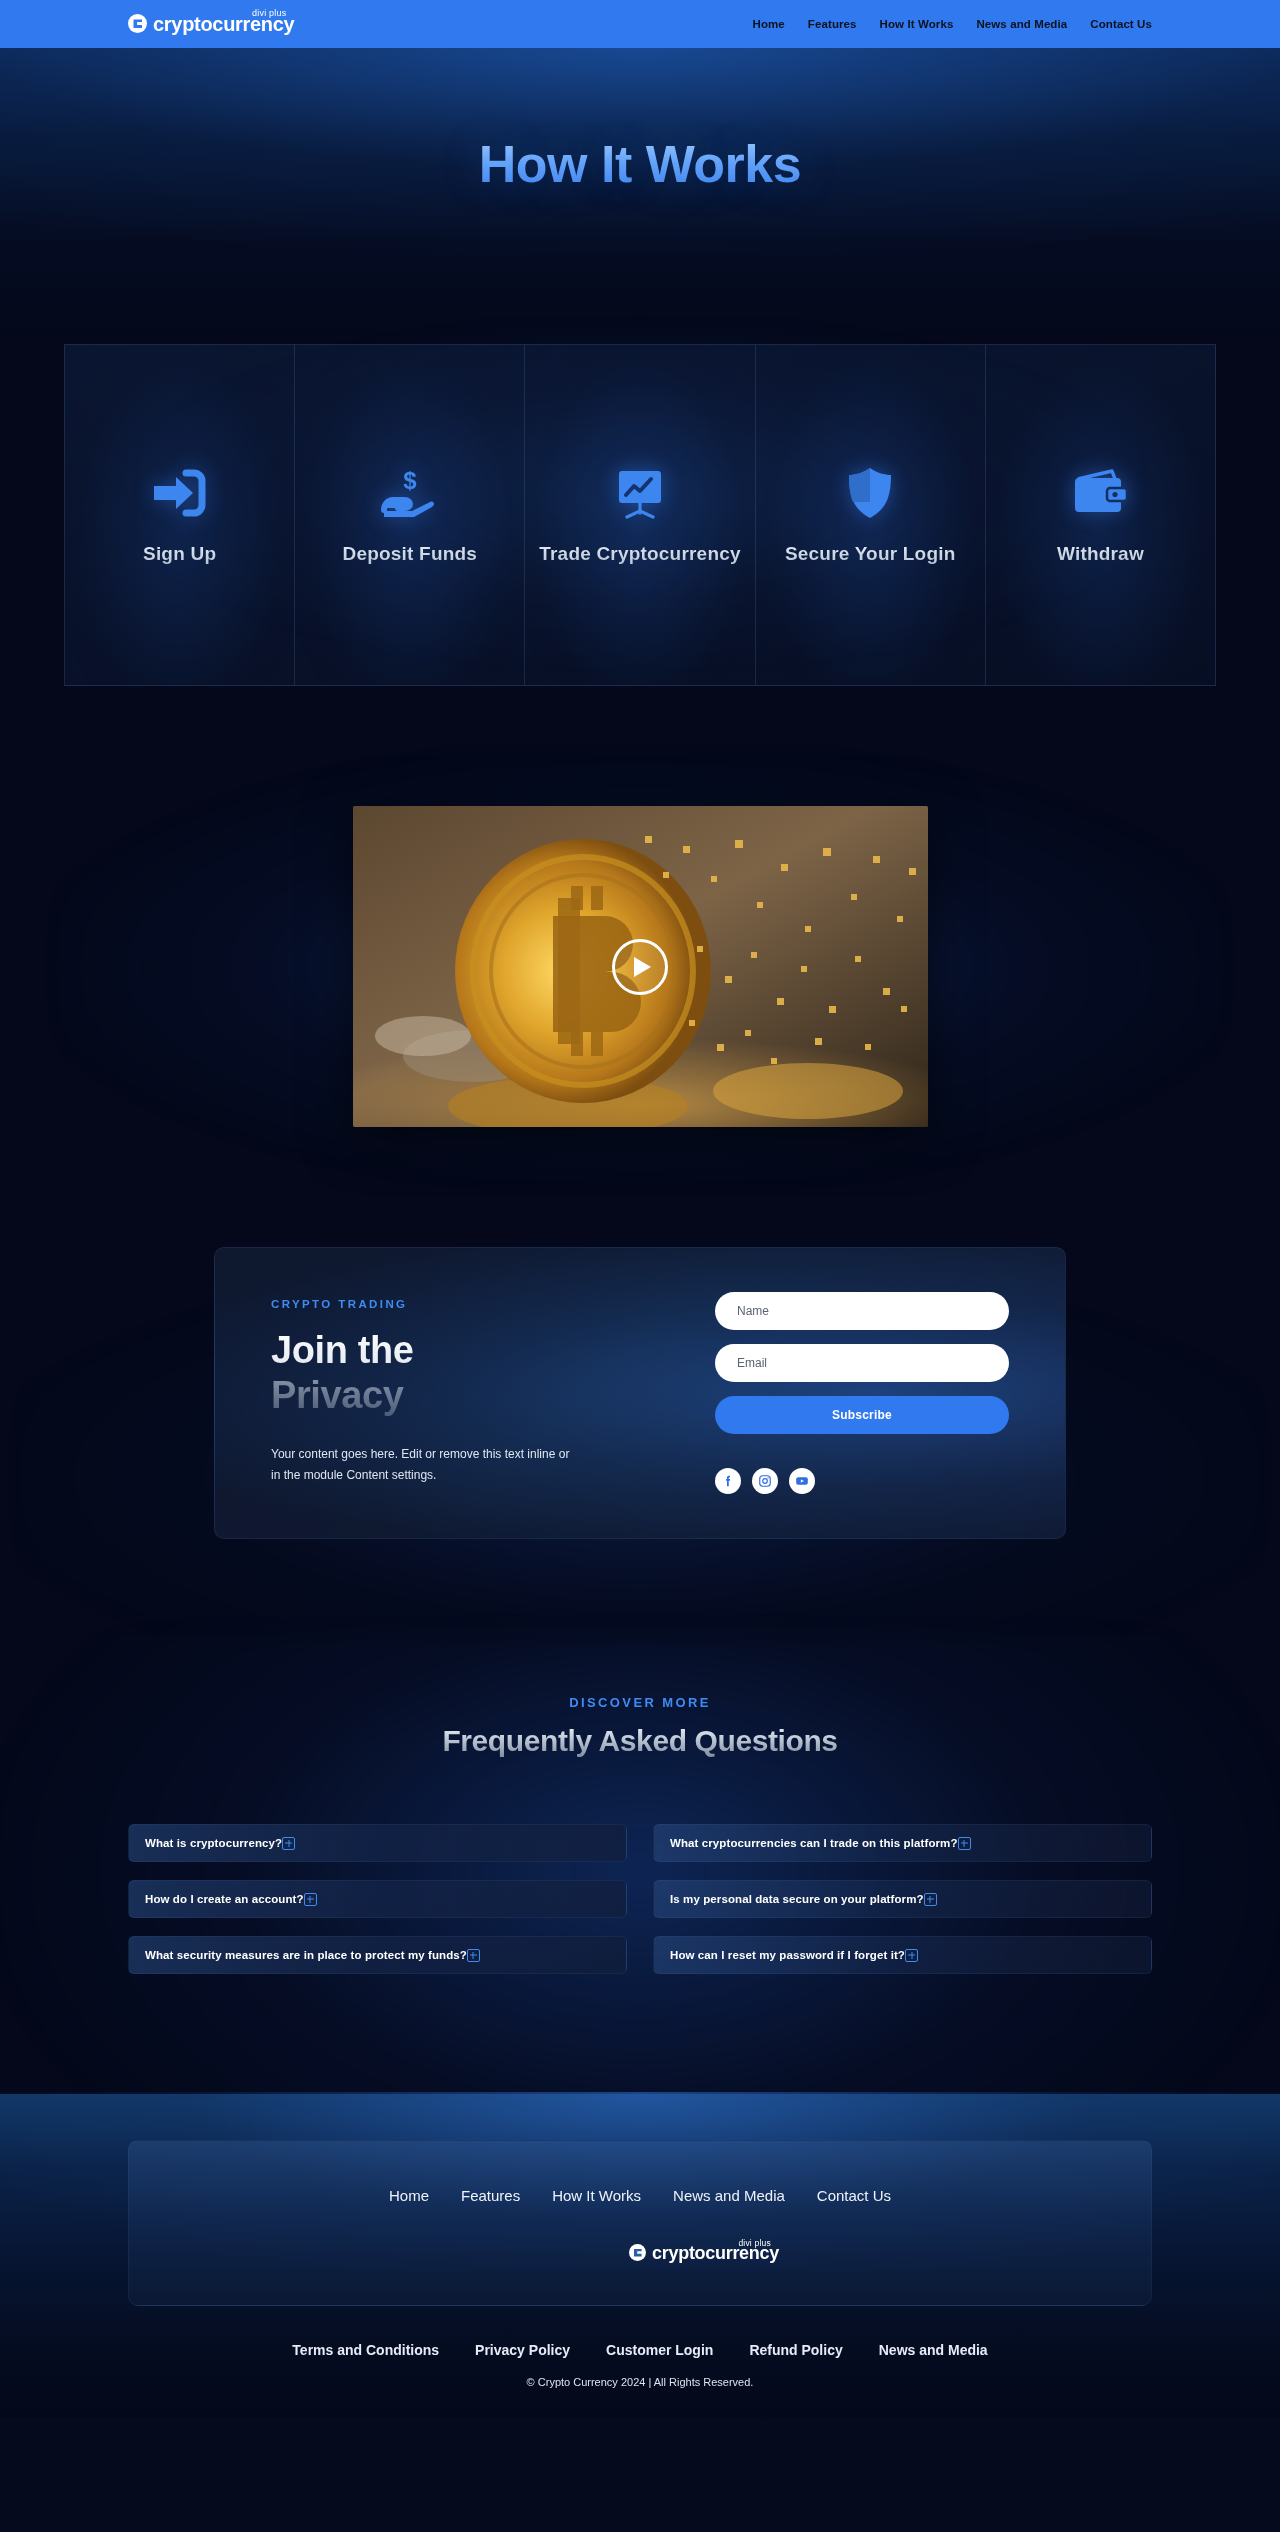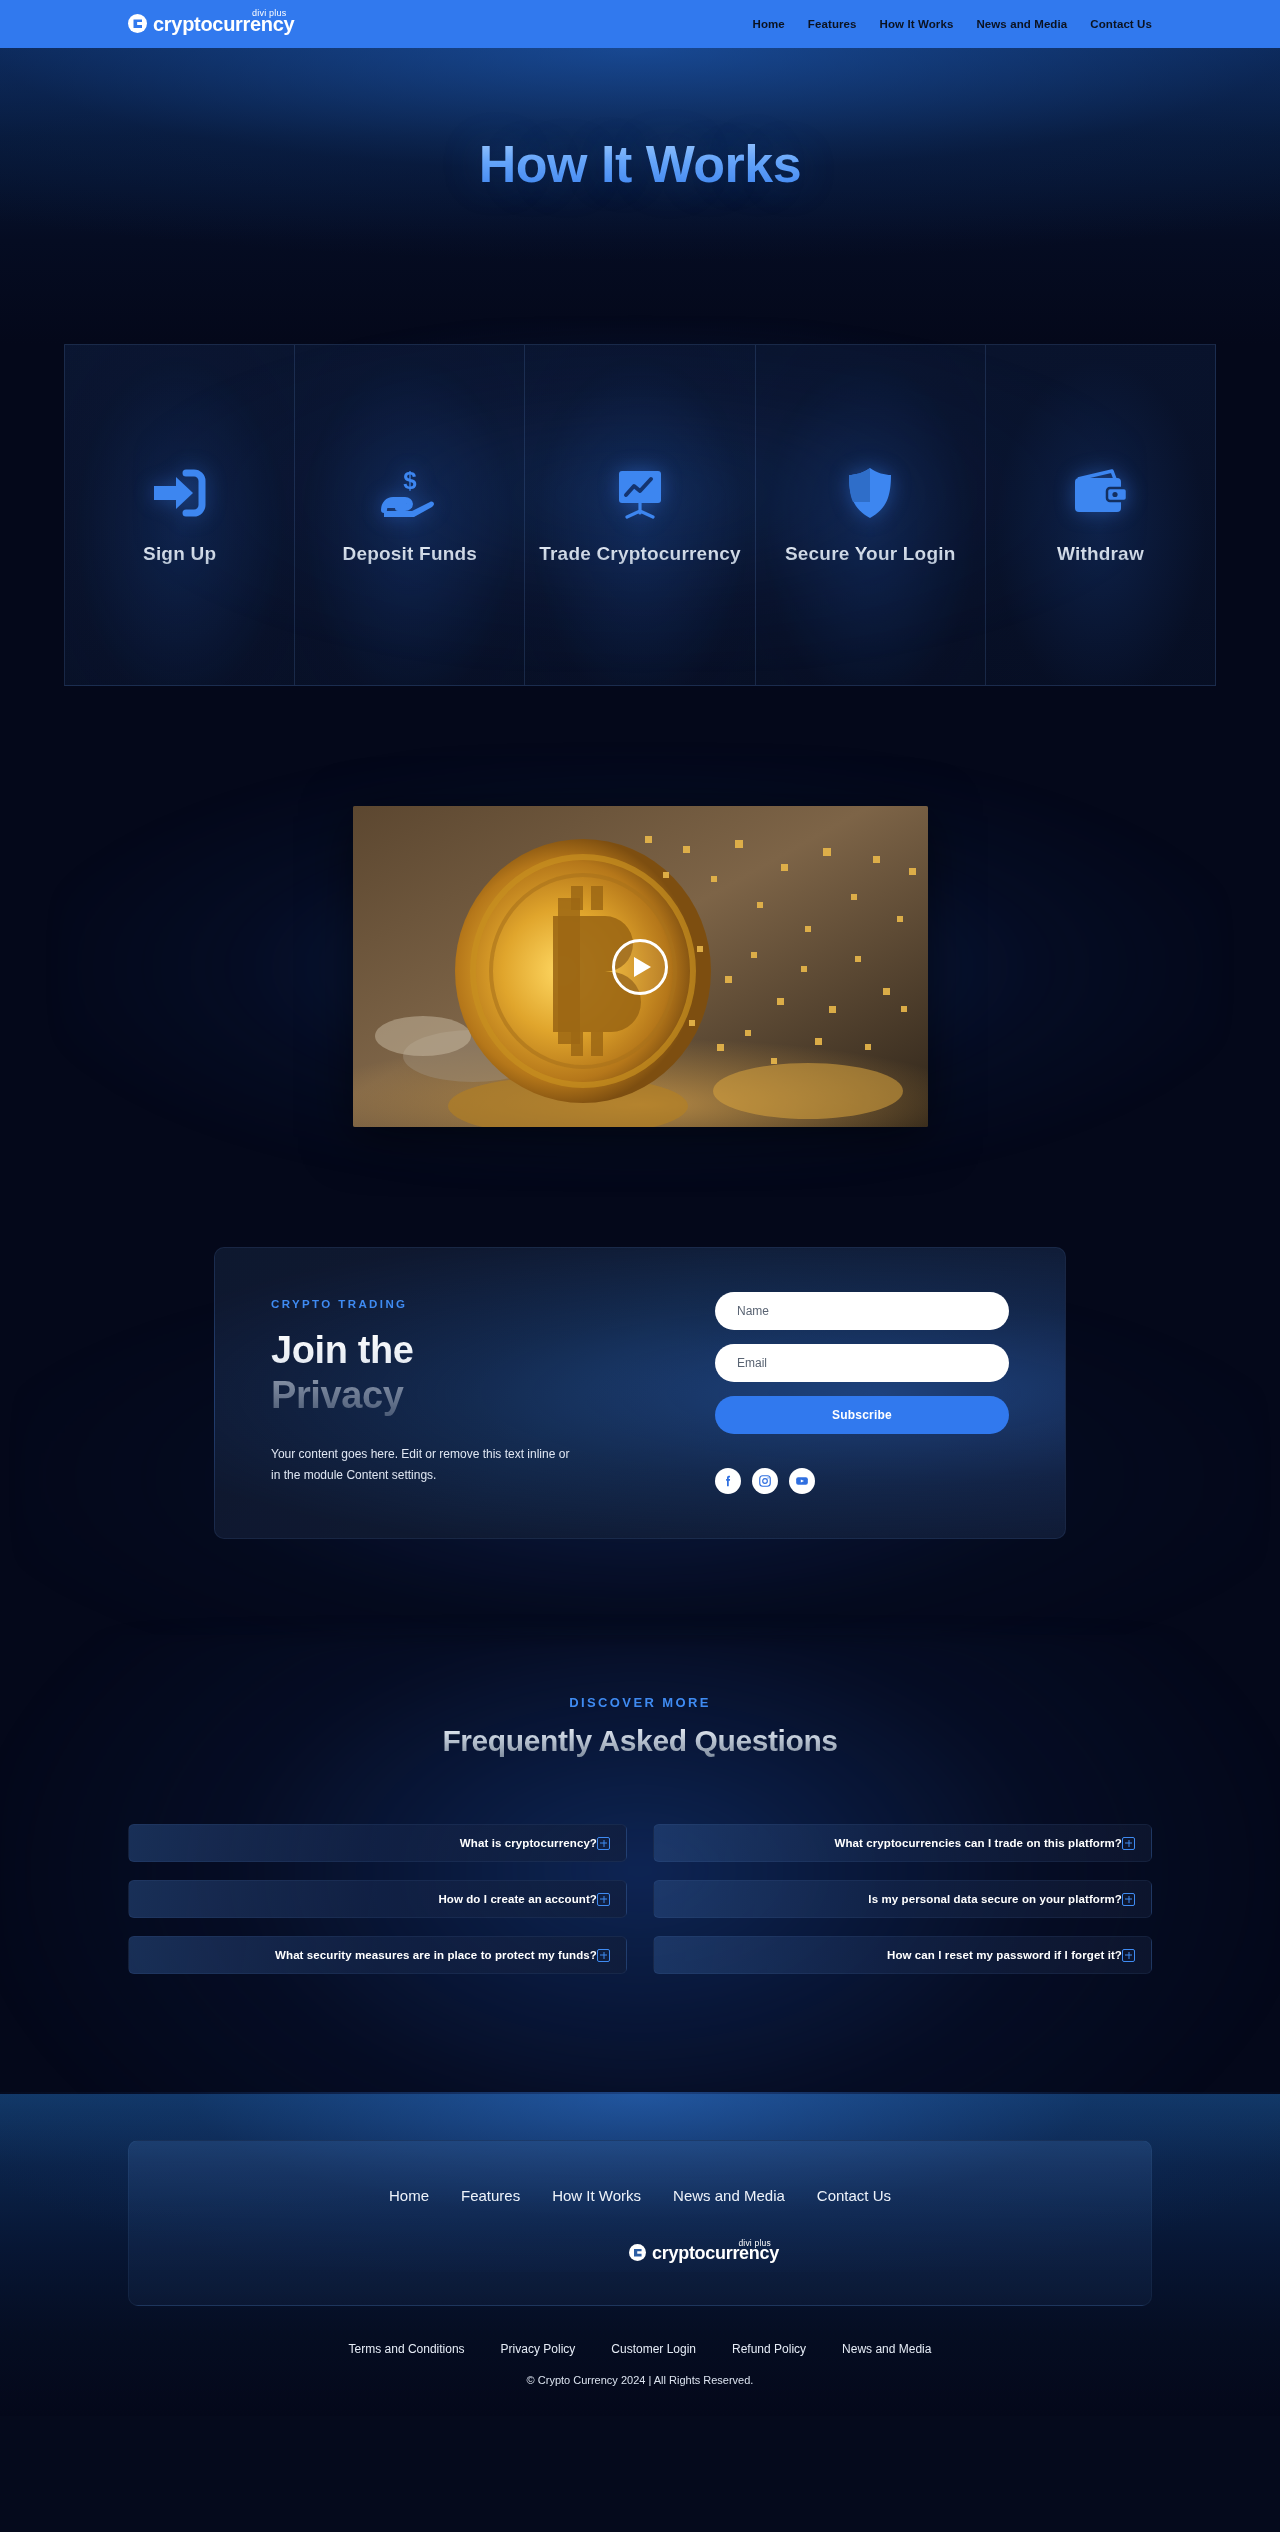--- a/index.html
+++ b/index.html
@@ -184,21 +184,21 @@
     background: linear-gradient(180deg, #f2f5fa 0%, #c2ccd9 40%, #7f8c9e 100%);
     -webkit-background-clip: text; background-clip: text; color: transparent;
     margin-bottom: 66px;
   }
   .faq-grid {
     position: relative; width: 1024px; margin: 0 auto;
     display: grid; grid-template-columns: 1fr 1fr; column-gap: 26px; row-gap: 18px;
   }
   .faq-item {
     height: 38px; border-radius: 6px; padding: 0 16px 0 16px;
-    display: flex; align-items: center; justify-content: flex-end;
+    display: flex; align-items: center; justify-content: flex-start;
     background: linear-gradient(100deg, rgba(38,70,122,.62) 0%, rgba(24,42,80,.55) 50%, rgba(20,30,56,.55) 100%);
     border: 1px solid rgba(96,136,200,.10);
     cursor: pointer;
   }
   .faq-q { font-size: 11.5px; font-weight: 700; color: #ffffff; letter-spacing:.1px; }
   .faq-plus {
     width: 13px; height: 13px; border: 1px solid #3f8bf2; border-radius: 2px;
     position: relative; flex: 0 0 auto;
   }
   .faq-plus::before, .faq-plus::after {
@@ -229,21 +229,21 @@
   .footer-brand { display: inline-flex; align-items: flex-end; position: relative; }
   .footer-brand .brand-mark { width: 17px; height: 17px; }
   .footer-brand .brand-mark::after { width: 8px; height: 8px; background: #2c5ea4; }
   .footer-brand .brand-text { font-size: 18px; }
   .footer-brand .brand-sup { top: -6px; font-size: 8.5px; }
 
   .footer-links {
     position: relative; display: flex; justify-content: center; gap: 36px;
     margin-top: 36px;
   }
-  .footer-links a { color: #e6ecf6; font-size: 12px; text-decoration: none; }
+  .footer-links a { color: #e6ecf6; font-size: 14px; text-decoration: none; font-weight: bold; }
   .copyright {
     position: relative; text-align: center; color: #dbe3ef; font-size: 11px; margin-top: 18px;
   }
 </style>
 </head>
 <body>
 
 <div class="page">
 
   <header class="header">

